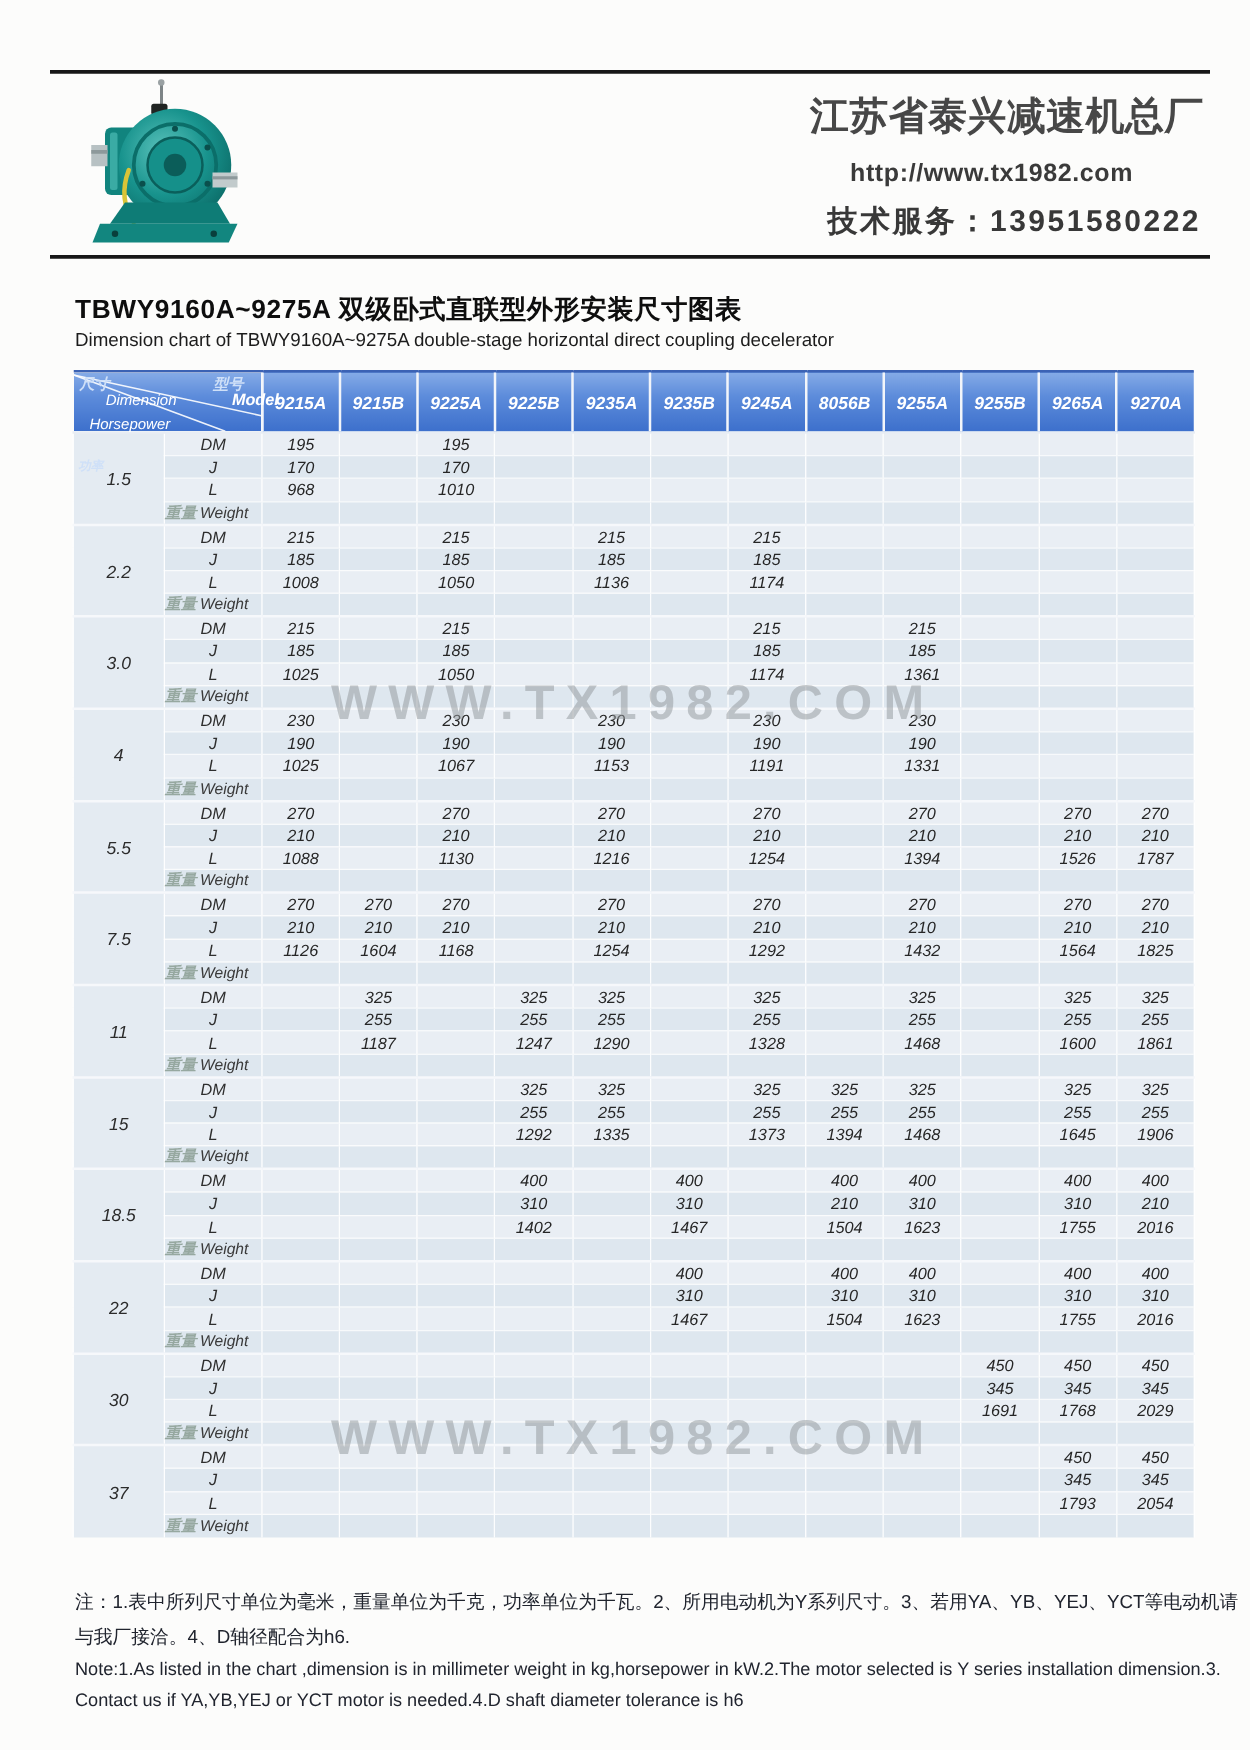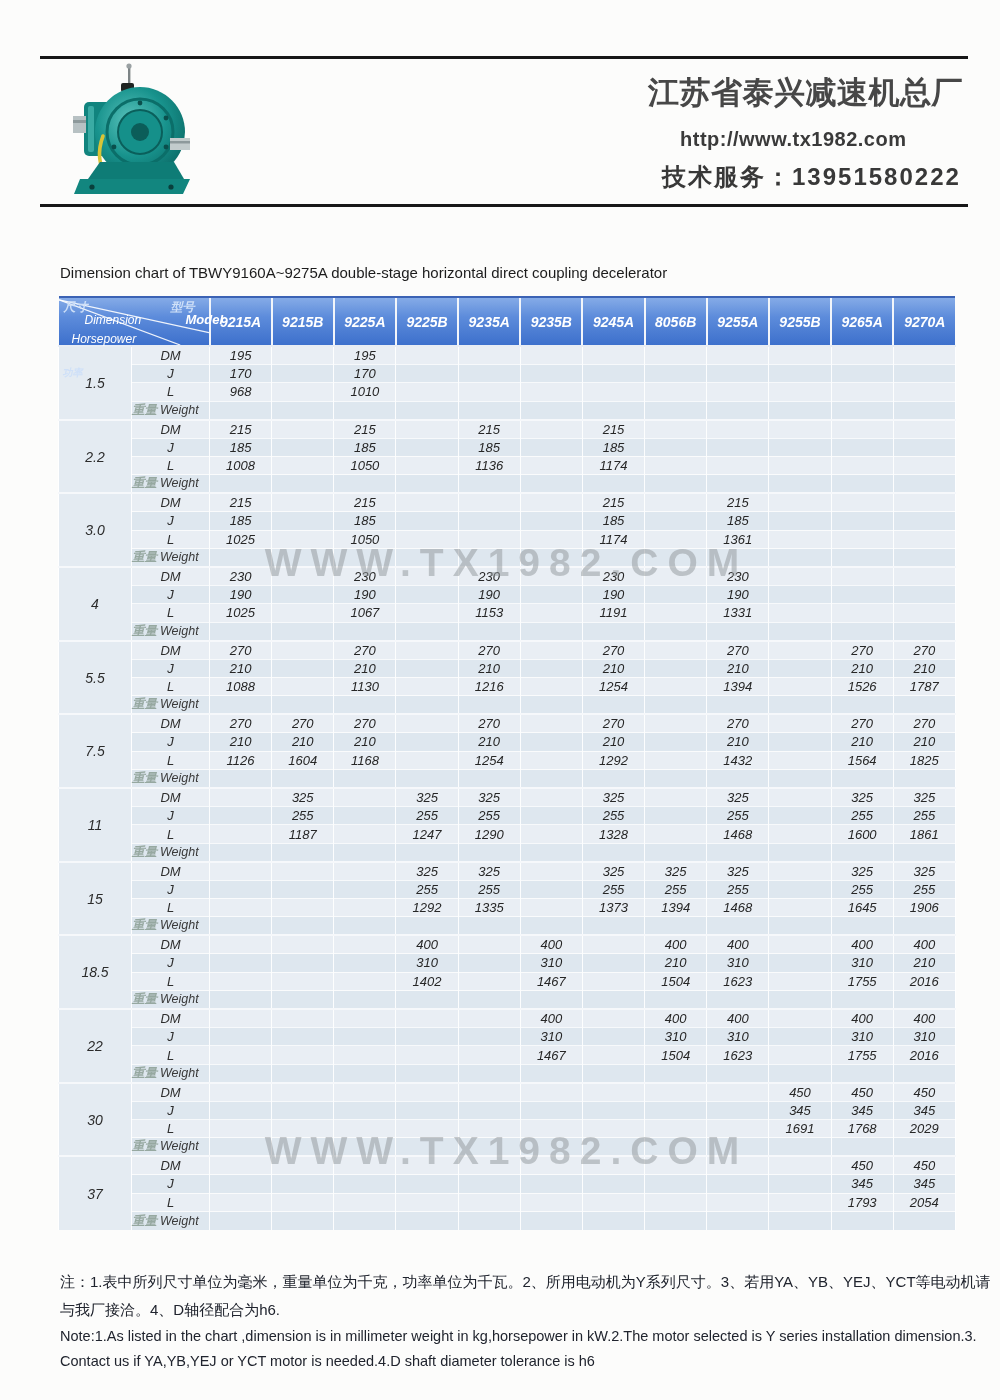--- a/index.html
+++ b/index.html
@@ -131,20 +131,21 @@
   </div>
 
   <div class="company-block">
     <div class="company-name">江苏省泰兴减速机总厂</div>
     <div class="company-url">http://www.tx1982.com</div>
     <div class="company-service">技术服务：13951580222</div>
   </div>
 
   <div class="rule rule-mid"></div>
 
+  <div class="title-cn">TBWY9160A~9275A 双级卧式直联型外形安装尺寸图表</div>
   <div class="title-en">Dimension chart of TBWY9160A~9275A double-stage horizontal direct coupling decelerator</div>
 
   <div class="tbl-wrap">
     <table class="dim">
       <colgroup>
         <col style="width:73px">
           <col style="width:78px">
         <col span="12" style="width:62.16px">
       </colgroup>
       <thead>

